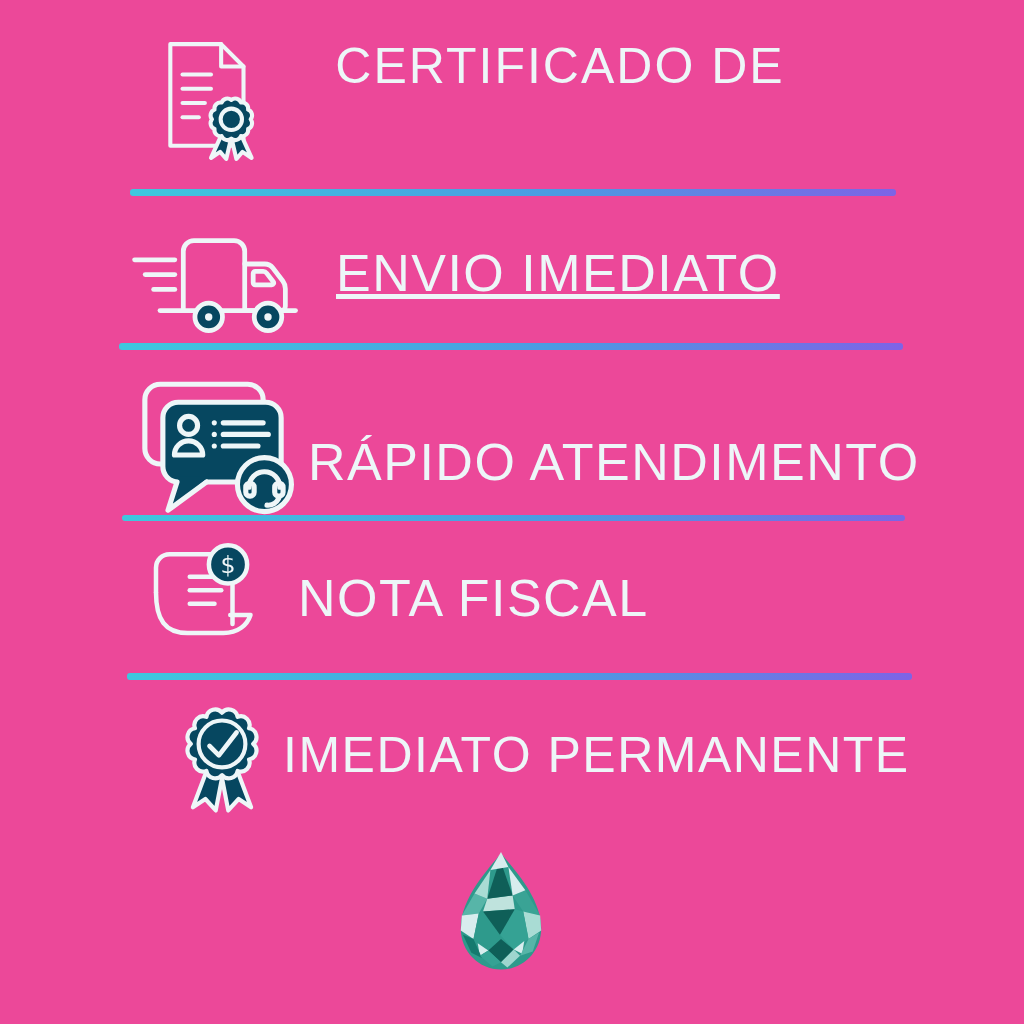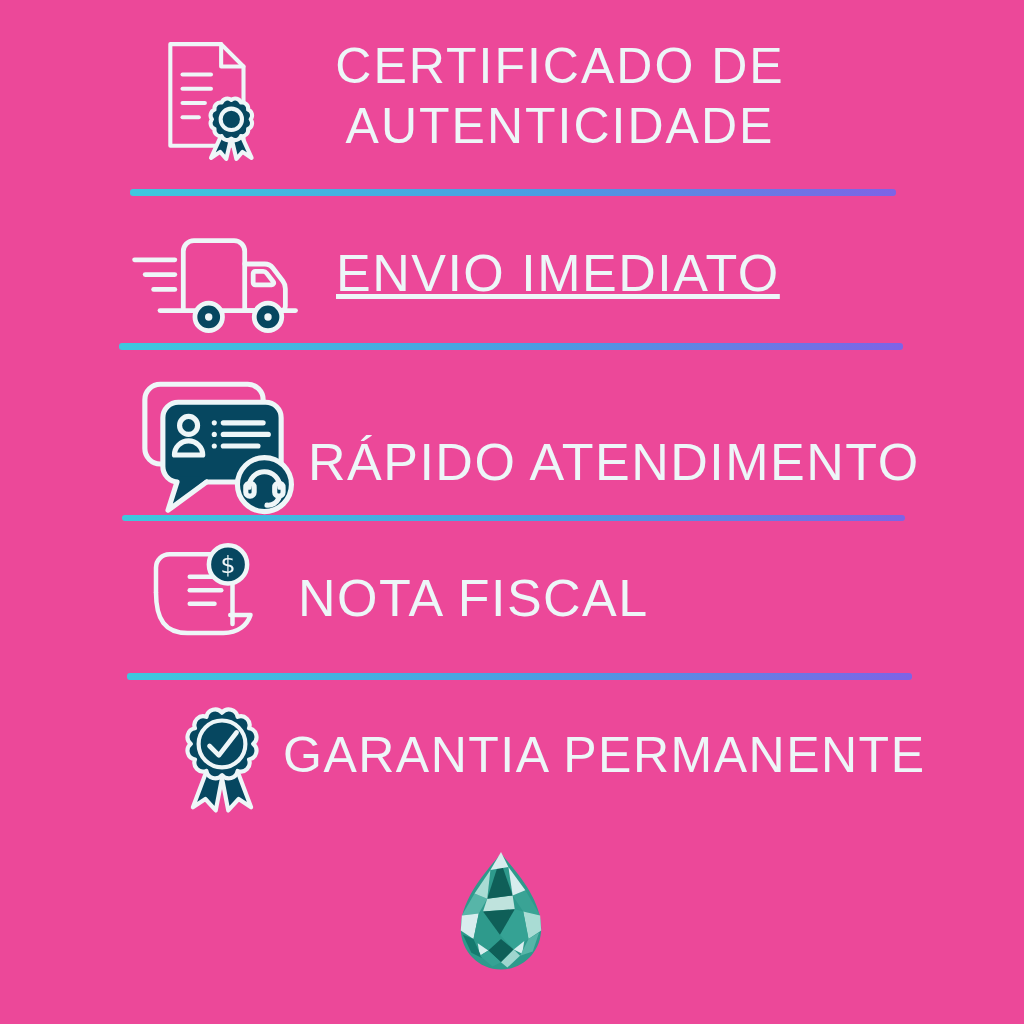--- a/index.html
+++ b/index.html
@@ -41,21 +41,20 @@
           <path d="M26,64 H48"></path>
           <path d="M26,78 H42"></path>
         <path d="M64,96 L54,118 L63,112 L69,119 L73,102 Z" fill="#064760"></path>
         <path d="M84,96 L94,118 L85,112 L79,119 L75,102 Z" fill="#064760"></path>
         <path d="M93,80 A6,6 0 0 1 90.5,89.5 A6,6 0 0 1 83.5,96.5 A6,6 0 0 1 74,99 A6,6 0 0 1 64.5,96.5 A6,6 0 0 1 57.5,89.5 A6,6 0 0 1 55,80 A6,6 0 0 1 57.5,70.5 A6,6 0 0 1 64.5,63.5 A6,6 0 0 1 74,61 A6,6 0 0 1 83.5,63.5 A6,6 0 0 1 90.5,70.5 A6,6 0 0 1 93,80 Z" fill="#064760"></path>
         <circle cx="74" cy="80" r="10.5"></circle>
       </svg>
     </div>
     <div class="title" style="left:265px; top:36px; width:590px;">
       <span>CERTIFICADO DE</span><br>
-      <span>AUTENTICIDADE</span>
     </div>
   </div>
 
   <div class="divider" style="left:130px; top:189px; width:766px;"></div>
 
   <div class="row">
     <div class="icon" style="left:124px; top:228px;">
       <svg width="180" height="108" viewBox="0 0 170 102" fill="none" stroke="#eef6f8" stroke-width="4.5" stroke-linecap="round" stroke-linejoin="round">
         <path d="M10,30 H48"></path>
           <path d="M20,44 H48"></path>
@@ -122,21 +121,21 @@
   <div class="row">
     <div class="icon" style="left:170px; top:700px;">
       <svg width="104" height="119" viewBox="0 0 100 114" fill="none" stroke="#eef6f8" stroke-width="4" stroke-linecap="round" stroke-linejoin="round">
         <path d="M36,66 L22,103 L34,95 L44,106 L50,75 Z" fill="#064760"></path>
         <path d="M64,66 L78,103 L66,95 L56,106 L50,75 Z" fill="#064760"></path>
         <path d="M80,42 A8.5,8.5 0 0 1 75.98,57 A8.5,8.5 0 0 1 65,67.98 A8.5,8.5 0 0 1 50,72 A8.5,8.5 0 0 1 35,67.98 A8.5,8.5 0 0 1 24.02,57 A8.5,8.5 0 0 1 20,42 A8.5,8.5 0 0 1 24.02,27 A8.5,8.5 0 0 1 35,16.02 A8.5,8.5 0 0 1 50,12 A8.5,8.5 0 0 1 65,16.02 A8.5,8.5 0 0 1 75.98,27 A8.5,8.5 0 0 1 80,42 Z" fill="#064760"></path>
         <circle cx="50" cy="42" r="22.5"></circle>
         <path d="M38,44 L47,53 L64,31" stroke-width="4.5"></path>
       </svg>
     </div>
-    <div class="label" style="left:283px; top:726px; font-size:50px;">GARANTIA PERMANENTE</div>
+    <div class="label" style="left:283px; top:726px; font-size:50px;">IMEDIATO PERMANENTE</div>
   </div>
 
   <div class="icon" style="left:448px; top:850px;">
     <svg width="106" height="127" viewBox="0 0 100 120">
       <path d="M50,3 C60,16 88,44 88,74 C88,96 71,113 50,113 C29,113 12,96 12,74 C12,44 40,16 50,3 Z" fill="#2e9a8c"></path>
       <polygon points="25,41 13,62 29,60 37,46" fill="#57b5a8"></polygon>
       <polygon points="73,38 87,62 71,58 61,43" fill="#3aa395"></polygon>
       <polygon points="13,62 12,76 24,84 29,60" fill="#d8edee"></polygon>
       <polygon points="87,62 88,76 76,84 71,58" fill="#a9dcd4"></polygon>
       <polygon points="29,60 33,58 49,80 40,92 24,84" fill="#2e9a8c"></polygon>

